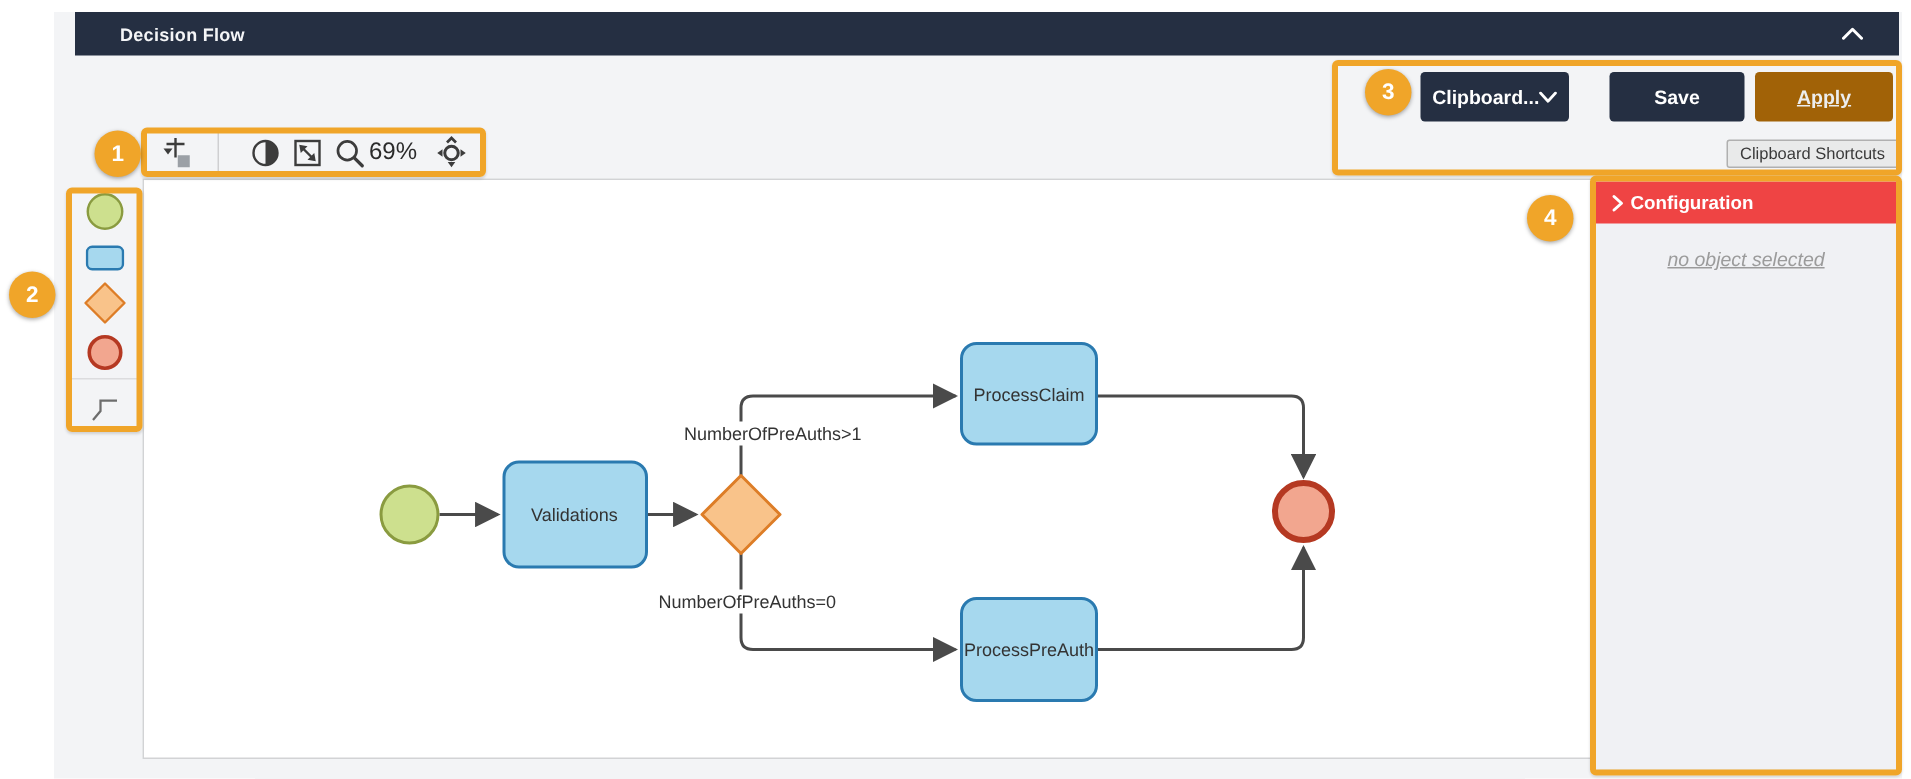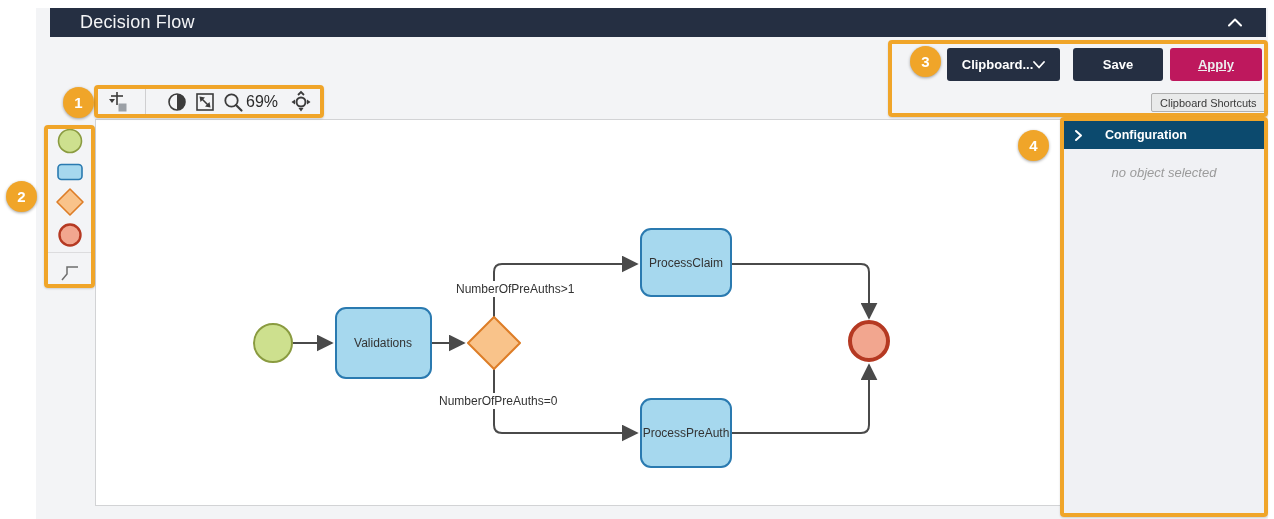--- a/index.html
+++ b/index.html
@@ -4,46 +4,46 @@
 <style>
   html,body{margin:0;padding:0;}
   body{width:1274px;height:519px;background:#ffffff;font-family:"Liberation Sans",sans-serif;position:relative;overflow:hidden;}
   .abs{position:absolute;}
   #screen{position:relative;width:1274px;height:519px;}
 
   .app-bg{left:36px;top:8px;width:1232px;height:511px;background:#f3f4f6;}
 
   
   .header-bar{left:50px;top:8px;width:1216px;height:29px;background:#252f42;display:flex;align-items:center;justify-content:space-between;padding:0 22px 0 30px;box-sizing:border-box;}
-  .header-title{color:#f4f5f7;font-size:18px;font-weight:400;letter-spacing:.2px;}
+  .header-title{color:#f4f5f7;font-size:12px;font-weight:700;letter-spacing:.2px;}
   .header-collapse{width:18px;height:12px;display:flex;align-items:center;justify-content:center;cursor:pointer;}
 
   
   .canvas{left:95px;top:119px;width:967px;height:387px;background:#ffffff;border:1px solid #d2d3d5;box-sizing:border-box;}
 
   
   .tb-icon{top:90px;width:24px;height:24px;display:flex;align-items:center;justify-content:center;cursor:pointer;}
   .tb-sep{left:145px;top:88px;width:1px;height:27px;background:#cfcfd1;}
   .zoom-text{left:246px;top:93px;font-size:16px;color:#2b2b2b;}
 
   
   .pal-item{left:47px;width:45px;height:28px;display:flex;align-items:center;justify-content:center;cursor:pointer;}
   .pal-sep{left:46px;top:252px;width:47px;height:1px;background:#dcdcde;}
 
   
   .btn{height:33px;box-sizing:border-box;border-radius:3px;display:flex;align-items:center;justify-content:center;font-size:13px;font-weight:600;cursor:pointer;}
   .btn-dark{background:#252f42;color:#ffffff;}
-  .btn-disabled{background:#be185d;color:#ecedee;cursor:default;text-decoration:underline;}
+  .btn-disabled{background:#a16207;color:#ecedee;cursor:default;text-decoration:underline;}
   .kbd-btn{left:1151px;top:93px;height:19px;box-sizing:border-box;background:#e9eaea;border:1px solid #b0b0b0;border-radius:2px;font-size:11px;color:#3a3a3a;display:flex;align-items:center;padding:0 8px;cursor:pointer;}
 
   
   .panel{left:1064px;top:121px;width:200px;height:392px;background:#f0f1f4;box-shadow:1px 0 2px rgba(0,0,0,.15);}
-  .panel-header{height:28px;background:#0c4a6e;display:flex;align-items:center;gap:22px;padding:0 0 0 10px;cursor:pointer;}
+  .panel-header{height:28px;background:#ef4444;display:flex;align-items:center;gap:4px;padding:0 0 0 10px;cursor:pointer;}
   .panel-title{color:#ffffff;font-size:12.5px;font-weight:700;}
-  .panel-empty{margin-top:16px;text-align:center;font-style:italic;font-size:13px;color:#9b9b9b;}
+  .panel-empty{margin-top:16px;text-align:center;font-style:italic;font-size:13px;color:#9b9b9b;text-decoration:underline;}
 
   
   .callout-box{border:4px solid #f0a529;border-radius:4px;box-sizing:border-box;pointer-events:none;box-shadow:0 1px 2px rgba(0,0,0,.15);}
   .badge{width:31px;height:31px;border-radius:50%;background:#f0a529;color:#ffffff;font-size:15px;font-weight:700;display:flex;align-items:center;justify-content:center;box-shadow:0 1px 3px rgba(0,0,0,.35);}
 
   svg{display:block;}
 </style>
 </head>
 <body>
 
@@ -157,21 +157,21 @@
       <circle cx="13" cy="13" r="10.5" fill="#f2a68f" stroke="#b53922" stroke-width="2.4"></circle>
     </svg>
   </div>
   <div class="abs pal-sep"></div>
   <div class="abs pal-item" style="top:258px;">
     <svg width="24" height="24" viewBox="0 0 24 24">
       <polyline points="4,20 9,14 9,7 20,7" fill="none" stroke="#6d6d6d" stroke-width="1.5"></polyline>
     </svg>
   </div>
 
-  <div class="abs btn btn-dark" style="left:947px;top:48px;width:113px;">
+  <div class="abs btn btn-dark" style="left:947px;top:48px;width:99px;">
     <span>Clipboard...</span>
     <svg width="12" height="8" viewBox="0 0 12 8">
       <polyline points="1,1 6,6.5 11,1" fill="none" stroke="#ffffff" stroke-width="1.8" stroke-linecap="round" stroke-linejoin="round"></polyline>
     </svg>
   </div>
   <div class="abs btn btn-dark" style="left:1073px;top:48px;width:90px;">
     <span>Save</span>
   </div>
   <div class="abs btn btn-disabled" style="left:1170px;top:48px;width:92px;">
     <span>Apply</span>

